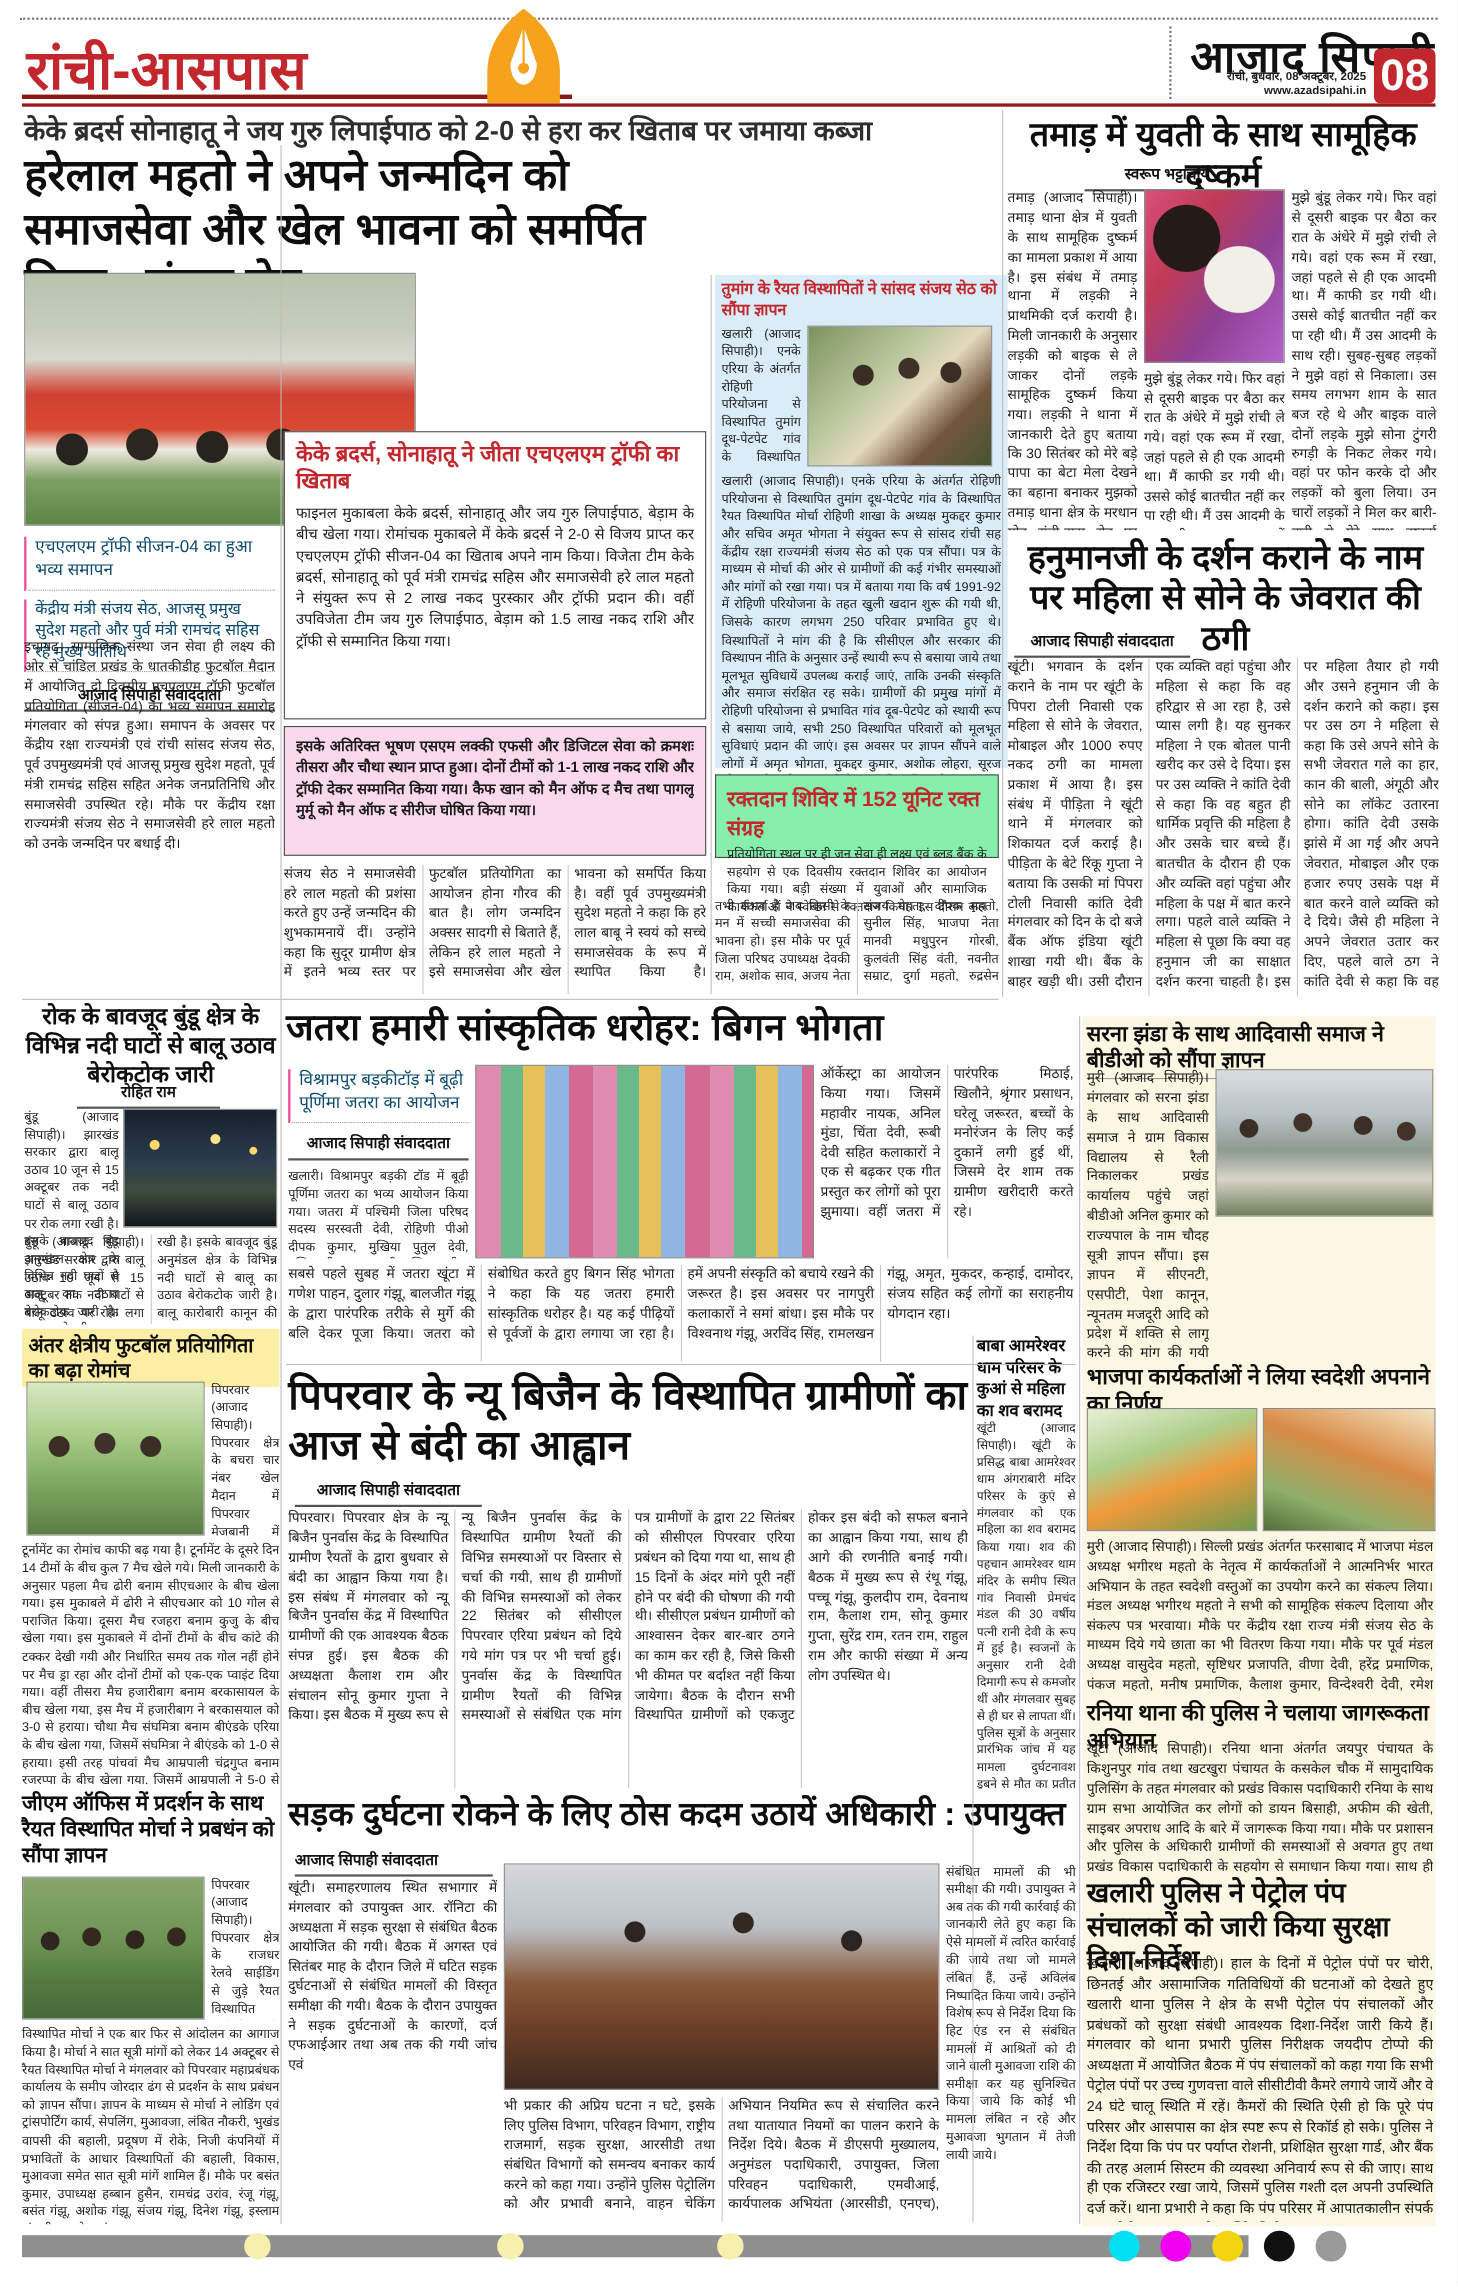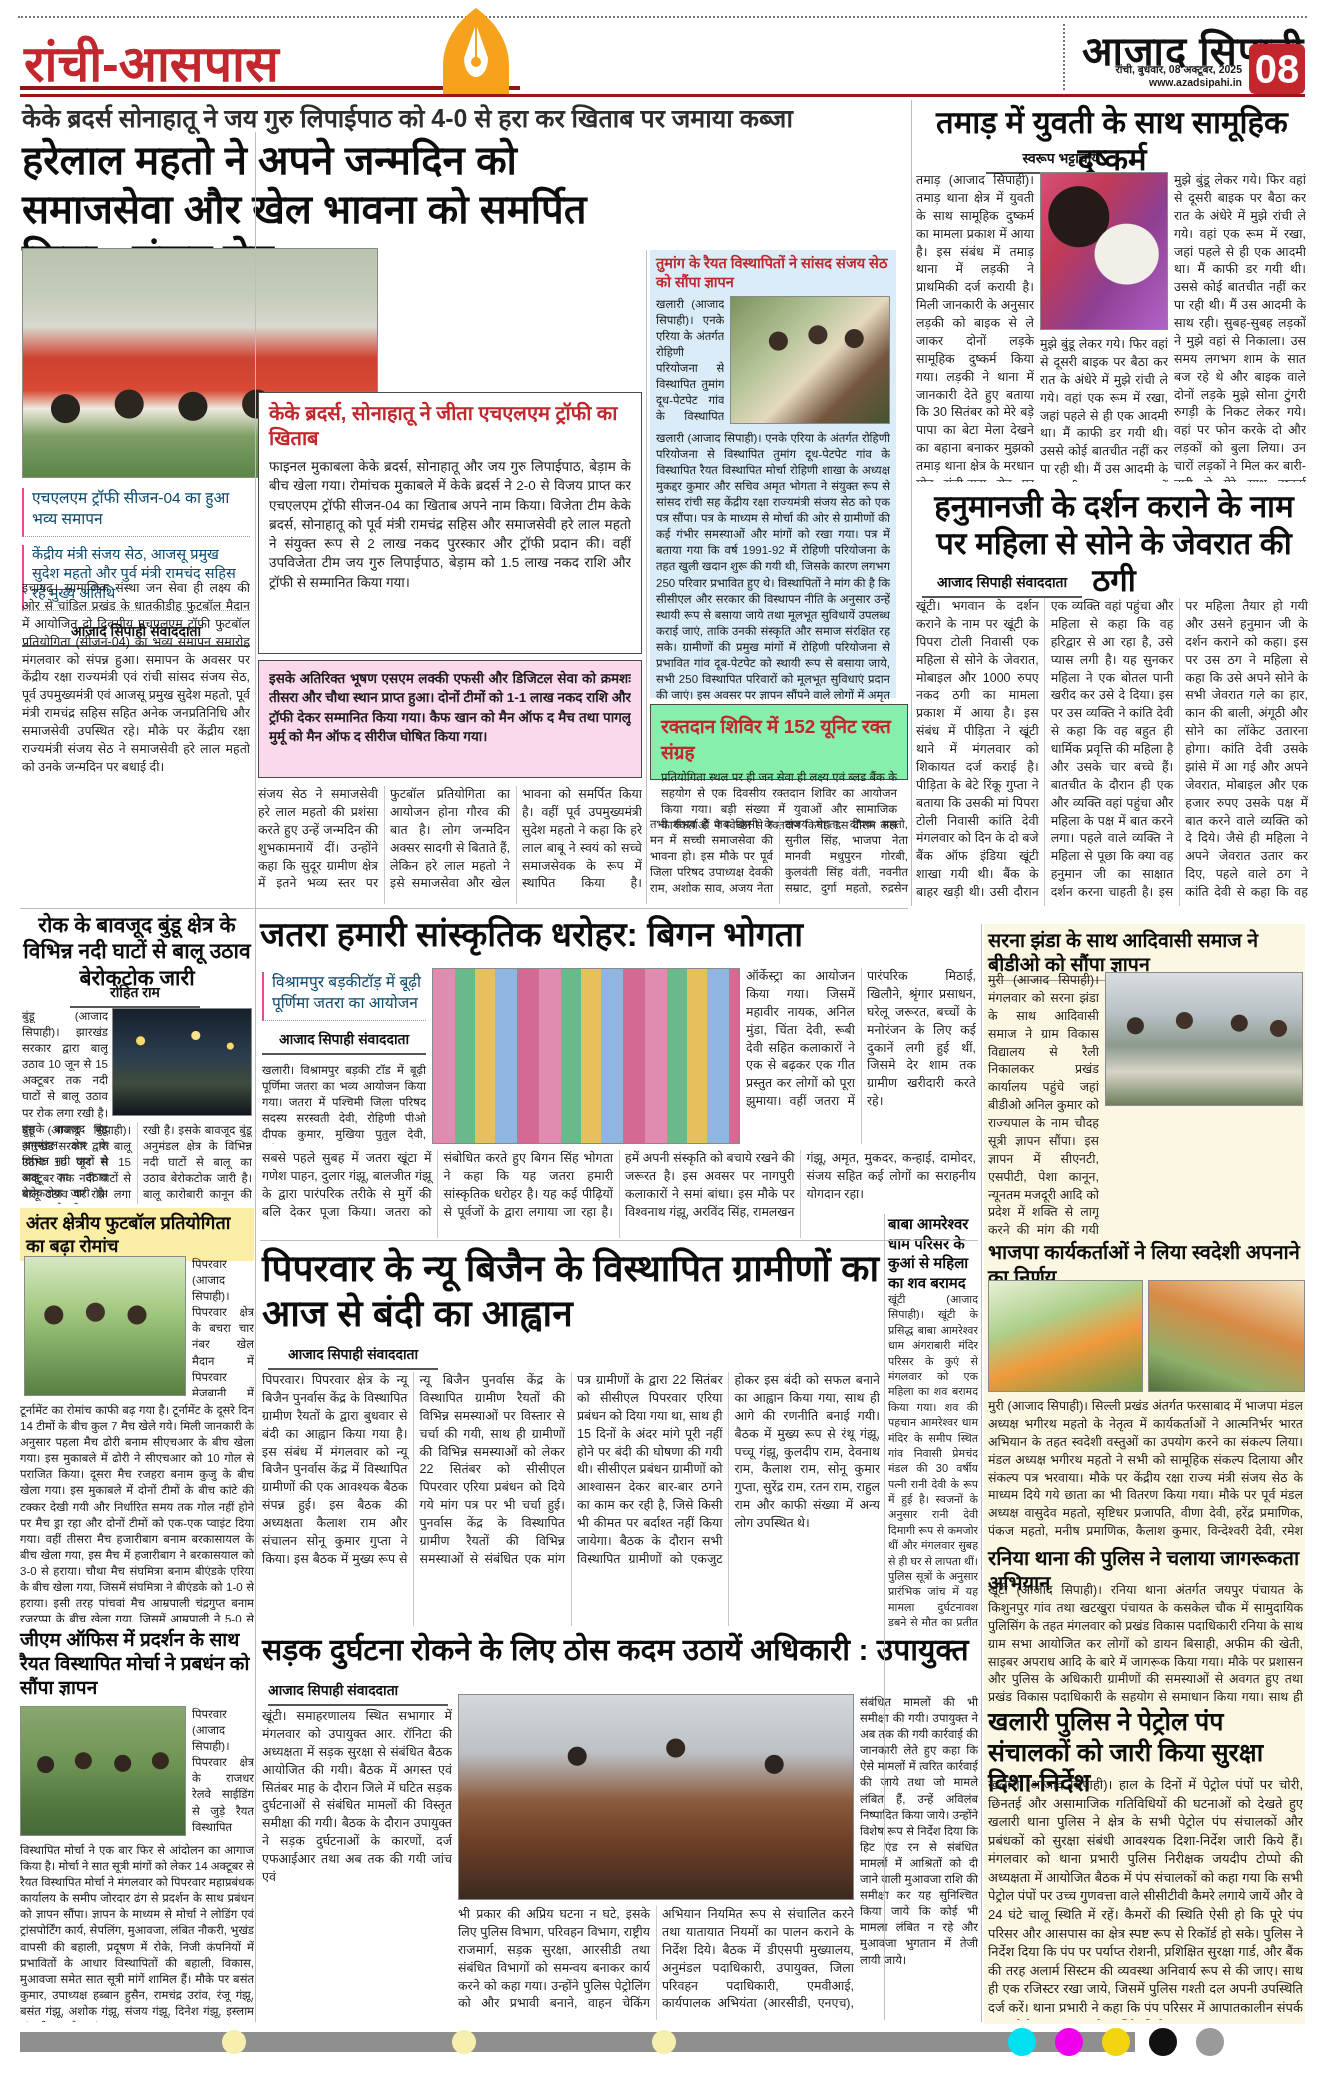--- a/index.html
+++ b/index.html
@@ -56,21 +56,21 @@
   </div>
 
   <div class="abs" style="left:1063px;top:24px;height:66px;border-left:2px dotted #777"></div>
   <div class="abs mast" style="left:1082px;top:22px">आजाद सिपाही</div>
   <div class="abs" style="left:1082px;top:62px;width:160px;font-size:10.5px;font-weight:bold;text-align:right">रांची, बुधवार, 08 अक्टूबर, 2025</div>
   <div class="abs" style="left:1082px;top:76px;width:160px;font-size:10.5px;font-weight:bold;text-align:right">www.azadsipahi.in</div>
   <div class="abs pageno" style="left:1249px;top:44px;width:56px;height:50px">08</div>
 
   <div class="abs" style="left:20px;top:94px;width:1285px;height:3px;background:#9a1713"></div>
 
-  <div class="abs kicker" style="left:22px;top:100px;width:888px">केके ब्रदर्स सोनाहातू ने जय गुरु लिपाईपाठ को 4-0 से हरा कर खिताब पर जमाया कब्जा</div>
+  <div class="abs kicker" style="left:22px;top:100px;width:888px">केके ब्रदर्स सोनाहातू ने जय गुरु लिपाईपाठ को 2-0 से हरा कर खिताब पर जमाया कब्जा</div>
   <div class="abs h-xl" style="left:22px;top:136px;width:620px">हरेलाल महतो ने अपने जन्मदिन को समाजसेवा और खेल भावना को समर्पित किया : संजय सेठ</div>
 
   <div class="abs photo" style="left:22px;top:248px;width:356px;height:230px;
        background:
         radial-gradient(circle at 12% 70%, #27231f 0 14px, transparent 15px),
         radial-gradient(circle at 30% 68%, #2b2620 0 14px, transparent 15px),
         radial-gradient(circle at 48% 69%, #27231f 0 14px, transparent 15px),
         radial-gradient(circle at 66% 68%, #2b2620 0 14px, transparent 15px),
         radial-gradient(circle at 84% 70%, #27231f 0 14px, transparent 15px),
         linear-gradient(180deg,#b9c3ae 0%,#c6cdbc 22%,#d9d9cf 34%,#cf4130 48%,#d84a33 62%,#f0eae0 70%,#7e9f64 82%,#5c8547 100%)"></div>
@@ -88,21 +88,21 @@
     <div class="red" style="font-weight:800;font-size:20px;line-height:1.25;margin-bottom:6px">केके ब्रदर्स, सोनाहातू ने जीता एचएलएम ट्रॉफी का खिताब</div>
     <div class="jbody" style="font-size:13.5px;height:190px">फाइनल मुकाबला केके ब्रदर्स, सोनाहातू और जय गुरु लिपाईपाठ, बेड़ाम के बीच खेला गया। रोमांचक मुकाबले में केके ब्रदर्स ने 2-0 से विजय प्राप्त कर एचएलएम ट्रॉफी सीजन-04 का खिताब अपने नाम किया। विजेता टीम केके ब्रदर्स, सोनाहातू को पूर्व मंत्री रामचंद्र सहिस और समाजसेवी हरे लाल महतो ने संयुक्त रूप से 2 लाख नकद पुरस्कार और ट्रॉफी प्रदान की। वहीं उपविजेता टीम जय गुरु लिपाईपाठ, बेड़ाम को 1.5 लाख नकद राशि और ट्रॉफी से सम्मानित किया गया।</div>
   </div>
   <div class="abs pinkbox" style="left:258px;top:660px;width:384px;height:118px">
     <div class="jbody" style="font-size:13.5px;font-weight:bold">इसके अतिरिक्त भूषण एसएम लक्की एफसी और डिजिटल सेवा को क्रमशः तीसरा और चौथा स्थान प्राप्त हुआ। दोनों टीमों को 1-1 लाख नकद राशि और ट्रॉफी देकर सम्मानित किया गया। कैफ खान को मैन ऑफ द मैच तथा पागलू मुर्मू को मैन ऑफ द सीरीज घोषित किया गया।</div>
   </div>
   <div class="abs" style="left:258px;top:786px;width:384px;height:118px">
     <div class="jbody cols3">संजय सेठ ने समाजसेवी हरे लाल महतो की प्रशंसा करते हुए उन्हें जन्मदिन की शुभकामनायें दीं। उन्होंने कहा कि सुदूर ग्रामीण क्षेत्र में इतने भव्य स्तर पर फुटबॉल प्रतियोगिता का आयोजन होना गौरव की बात है। लोग जन्मदिन अक्सर सादगी से बिताते हैं, लेकिन हरे लाल महतो ने इसे समाजसेवा और खेल भावना को समर्पित किया है। वहीं पूर्व उपमुख्यमंत्री सुदेश महतो ने कहा कि हरे लाल बाबू ने स्वयं को सच्चे समाजसेवक के रूप में स्थापित किया है। जरूरतमंदों की सेवा करना, यह उनकी पहचान बन गयी है।</div>
   </div>
 
-  <div class="abs" style="left:650px;top:250px;width:246px;height:448px;background:#d9ecf7;padding:4px 6px">
+  <div class="abs" style="left:650px;top:250px;width:266px;height:448px;background:#d9ecf7;padding:4px 6px">
     <div class="red" style="font-weight:800;font-size:14.5px;line-height:1.3">तुमांग के रैयत विस्थापितों ने सांसद संजय सेठ को सौंपा ज्ञापन</div>
     <div style="display:flex;gap:6px;margin-top:4px">
       <div class="jbody small" style="width:72px;height:128px">खलारी (आजाद सिपाही)। एनके एरिया के अंतर्गत रोहिणी परियोजना से विस्थापित तुमांग दूध-पेटपेट गांव के विस्थापित रैयत विस्थापित मोर्चा रोहिणी शाखा के अध्यक्ष मुकद्दर कुमार और सचिव अमृत भोगता ने संयुक्त रूप से सांसद रांची सह केंद्रीय रक्षा राज्यमंत्री संजय सेठ को एक पत्र सौंपा। पत्र के माध्यम से मोर्चा की ओर से ग्रामीणों की कई गंभीर समस्याओं और मांगों को रखा गया। पत्र में बताया गया कि वर्ष 1991-92 में रोहिणी परियोजना के तहत खुली खदान शुरू की गयी थी, जिसके कारण लगभग 250 परिवार प्रभावित हुए थे। विस्थापितों ने मांग की है कि सीसीएल और सरकार की विस्थापन नीति के अनुसार उन्हें स्थायी रूप से बसाया जाये तथा मूलभूत सुविधायें उपलब्ध कराई जाएं, ताकि उनकी संस्कृति और समाज संरक्षित रह सके। ग्रामीणों की प्रमुख मांगों में रोहिणी परियोजना से प्रभावित गांव दूब-पेटपेट को स्थायी रूप से बसाया जाये, सभी 250 विस्थापित परिवारों को मूलभूत सुविधाएं प्रदान की जाएं। इस अवसर पर ज्ञापन सौंपने वाले लोगों में अमृत भोगता, मुकद्दर कुमार, अशोक लोहरा, सूरज लोहरा, उमेश लोहरा, मुरारी मेहता आदि शामिल रहे।</div>
       <div class="photo" style="width:168px;height:128px;
            background:
             radial-gradient(circle at 30% 35%, #3a2d24 0 9px, transparent 10px),
             radial-gradient(circle at 55% 30%, #40312a 0 9px, transparent 10px),
             radial-gradient(circle at 78% 33%, #3a2d24 0 9px, transparent 10px),
             linear-gradient(135deg,#7d925f 0%,#b6c59a 35%,#e4d9bd 55%,#74563f 75%,#44552f 100%)"></div>
     </div>

